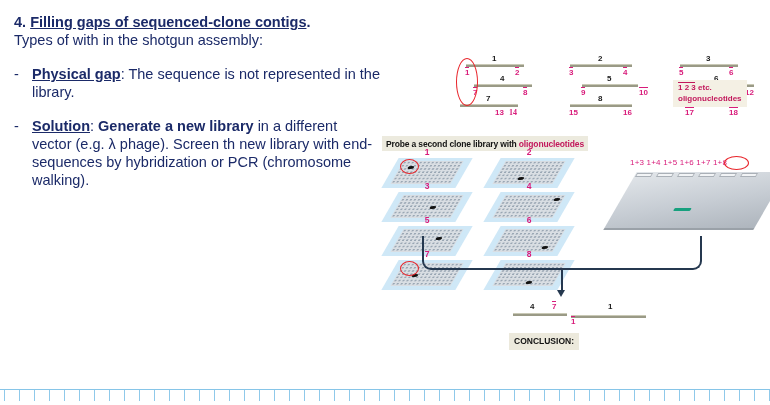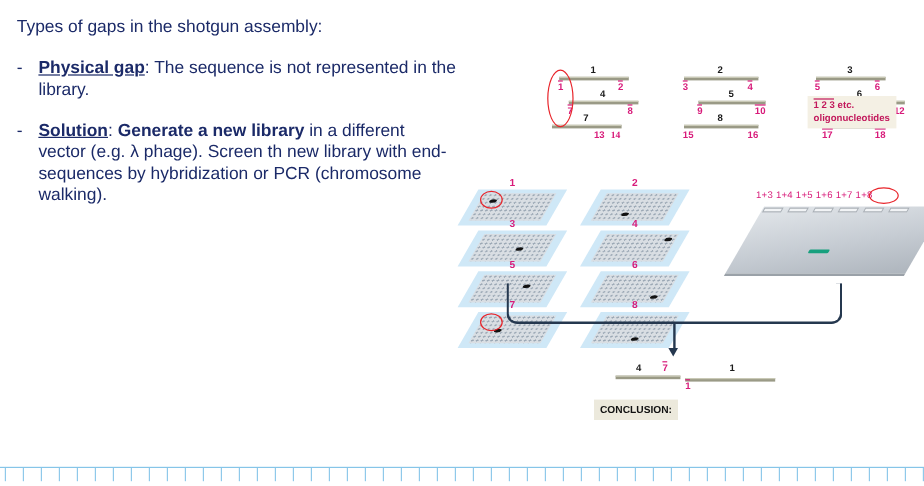--- a/index.html
+++ b/index.html
@@ -128,22 +128,26 @@
   }
   #ruler .tick {
     position:absolute; top:0; width:1px; height:11px; background:#8fc9ea;
   }
 </style>
 </head>
 <body>
 
 <div id="left-column">
 
-
-  <div class="body-line">Types of gaps in the shotgun assembly:</div>
+  <div class="title-line">
+    <span>4.</span>
+    <span class="u">Filling gaps of sequenced-clone contigs</span><span>.</span>
+  </div>
+
+  <div class="body-line">Types of with in the shotgun assembly:</div>
 
 
   <div class="bullet">
     <div class="dash">-</div>
     <div class="btext">
       <span class="u">Physical gap</span><span>: The sequence is not represented in the library.</span>
     </div>
   </div>
 
   <div class="bullet">
@@ -170,21 +174,21 @@
       <div class="cnum" style="left: 104px; top: 54px;">7</div>
       <div class="cend" style="left: 77px; top: 69px; margin-left: 36px;">13</div>
       <div class="cend" style="left: 127px; top: 69px; font-family: Liberation Serif, serif;">14</div>
       <div class="cbar" style="left: 188px; top: 24px; width: 62px;"></div>
       <div class="cnum" style="left: 216px; top: 14px;">2</div>
       <div class="cend bar" style="left: 187px; top: 29px;">3</div>
       <div class="cend bar" style="left: 241px; top: 29px;">4</div>
       <div class="cbar" style="left: 200px; top: 44px; width: 56px;"></div>
       <div class="cnum" style="left: 225px; top: 34px;">5</div>
       <div class="cend bar" style="left: 199px; top: 49px;">9</div>
-      <div class="cend bar" style="left: 247px; top: 49px;">10</div>
+      <div class="cend bar" style="left: 257px; top: 49px;">10</div>
       <div class="cbar" style="left: 188px; top: 64px; width: 62px;"></div>
       <div class="cnum" style="left: 216px; top: 54px;">8</div>
       <div class="cend" style="left: 187px; top: 69px;">15</div>
       <div class="cend" style="left: 241px; top: 69px;">16</div>
       <div class="cbar" style="left: 298px; top: 24px; width: 58px;"></div>
       <div class="cnum" style="left: 324px; top: 14px;">3</div>
       <div class="cend bar" style="left: 297px; top: 29px;">5</div>
       <div class="cend bar" style="left: 347px; top: 29px;">6</div>
       <div class="cbar" style="left: 298px; top: 44px; width: 74px;"></div>
       <div class="cnum" style="left: 332px; top: 34px;">6</div>
@@ -196,20 +200,23 @@
       <div class="cend bar" style="left: 347px; top: 69px;">18</div>
     </div>
 
   <div class="red-ellipse" style="left:74px; top:18px; width:22px; height:48px;"></div>
 
   <div class="legend-box" style="left:291px; top:40px;">
     <div><span class="ov">1 2 3</span><span> etc.</span></div>
     <div>oligonucleotides</div>
   </div>
 
+  <div class="band-head" style="left:0px; top:96px;">
+    <span>Probe a second clone library with </span><span class="mag">oligonucleotides</span>
+  </div>
 
 
   <div id="membranes">
       <div class="mlabel" style="left: 34px; top: 107px; width: 22px;">1</div>
       <div class="membrane" style="left: 8px; top: 118px;">
         <div class="base"></div>
         <div class="grid"></div>
         <div class="spot" style="left: 18px; top: 8px;"></div>
       </div>
       <div class="red-ellipse" style="left: 18px; top: 119px; width: 19px; height: 15px;"></div>
@@ -280,21 +287,21 @@
   <div id="conclusion-contigs">
     <div class="cnum" style="left:148px; top:262px;">4</div>
     <div class="cend bar" style="left:170px; top:263px;">7</div>
     <div class="cbar" style="left:131px; top:273px; width:54px;"></div>
 
     <div class="cnum" style="left:226px; top:262px;">1</div>
     <div class="cbar" style="left:189px; top:275px; width:75px;"></div>
     <div class="cend bar" style="left:189px; top:278px;">1</div>
   </div>
 
-  <div class="concl-box" style="left:113px; top:293px;">
+  <div class="concl-box" style="left:127px; top:293px;">
     <div>CONCLUSION:</div>
   </div>
 </div>
 
 <div id="ruler">
     <div class="tick" style="left: 4px;"></div>
     <div class="tick" style="left: 19px;"></div>
     <div class="tick" style="left: 34px;"></div>
     <div class="tick" style="left: 49px;"></div>
     <div class="tick" style="left: 64px;"></div>

